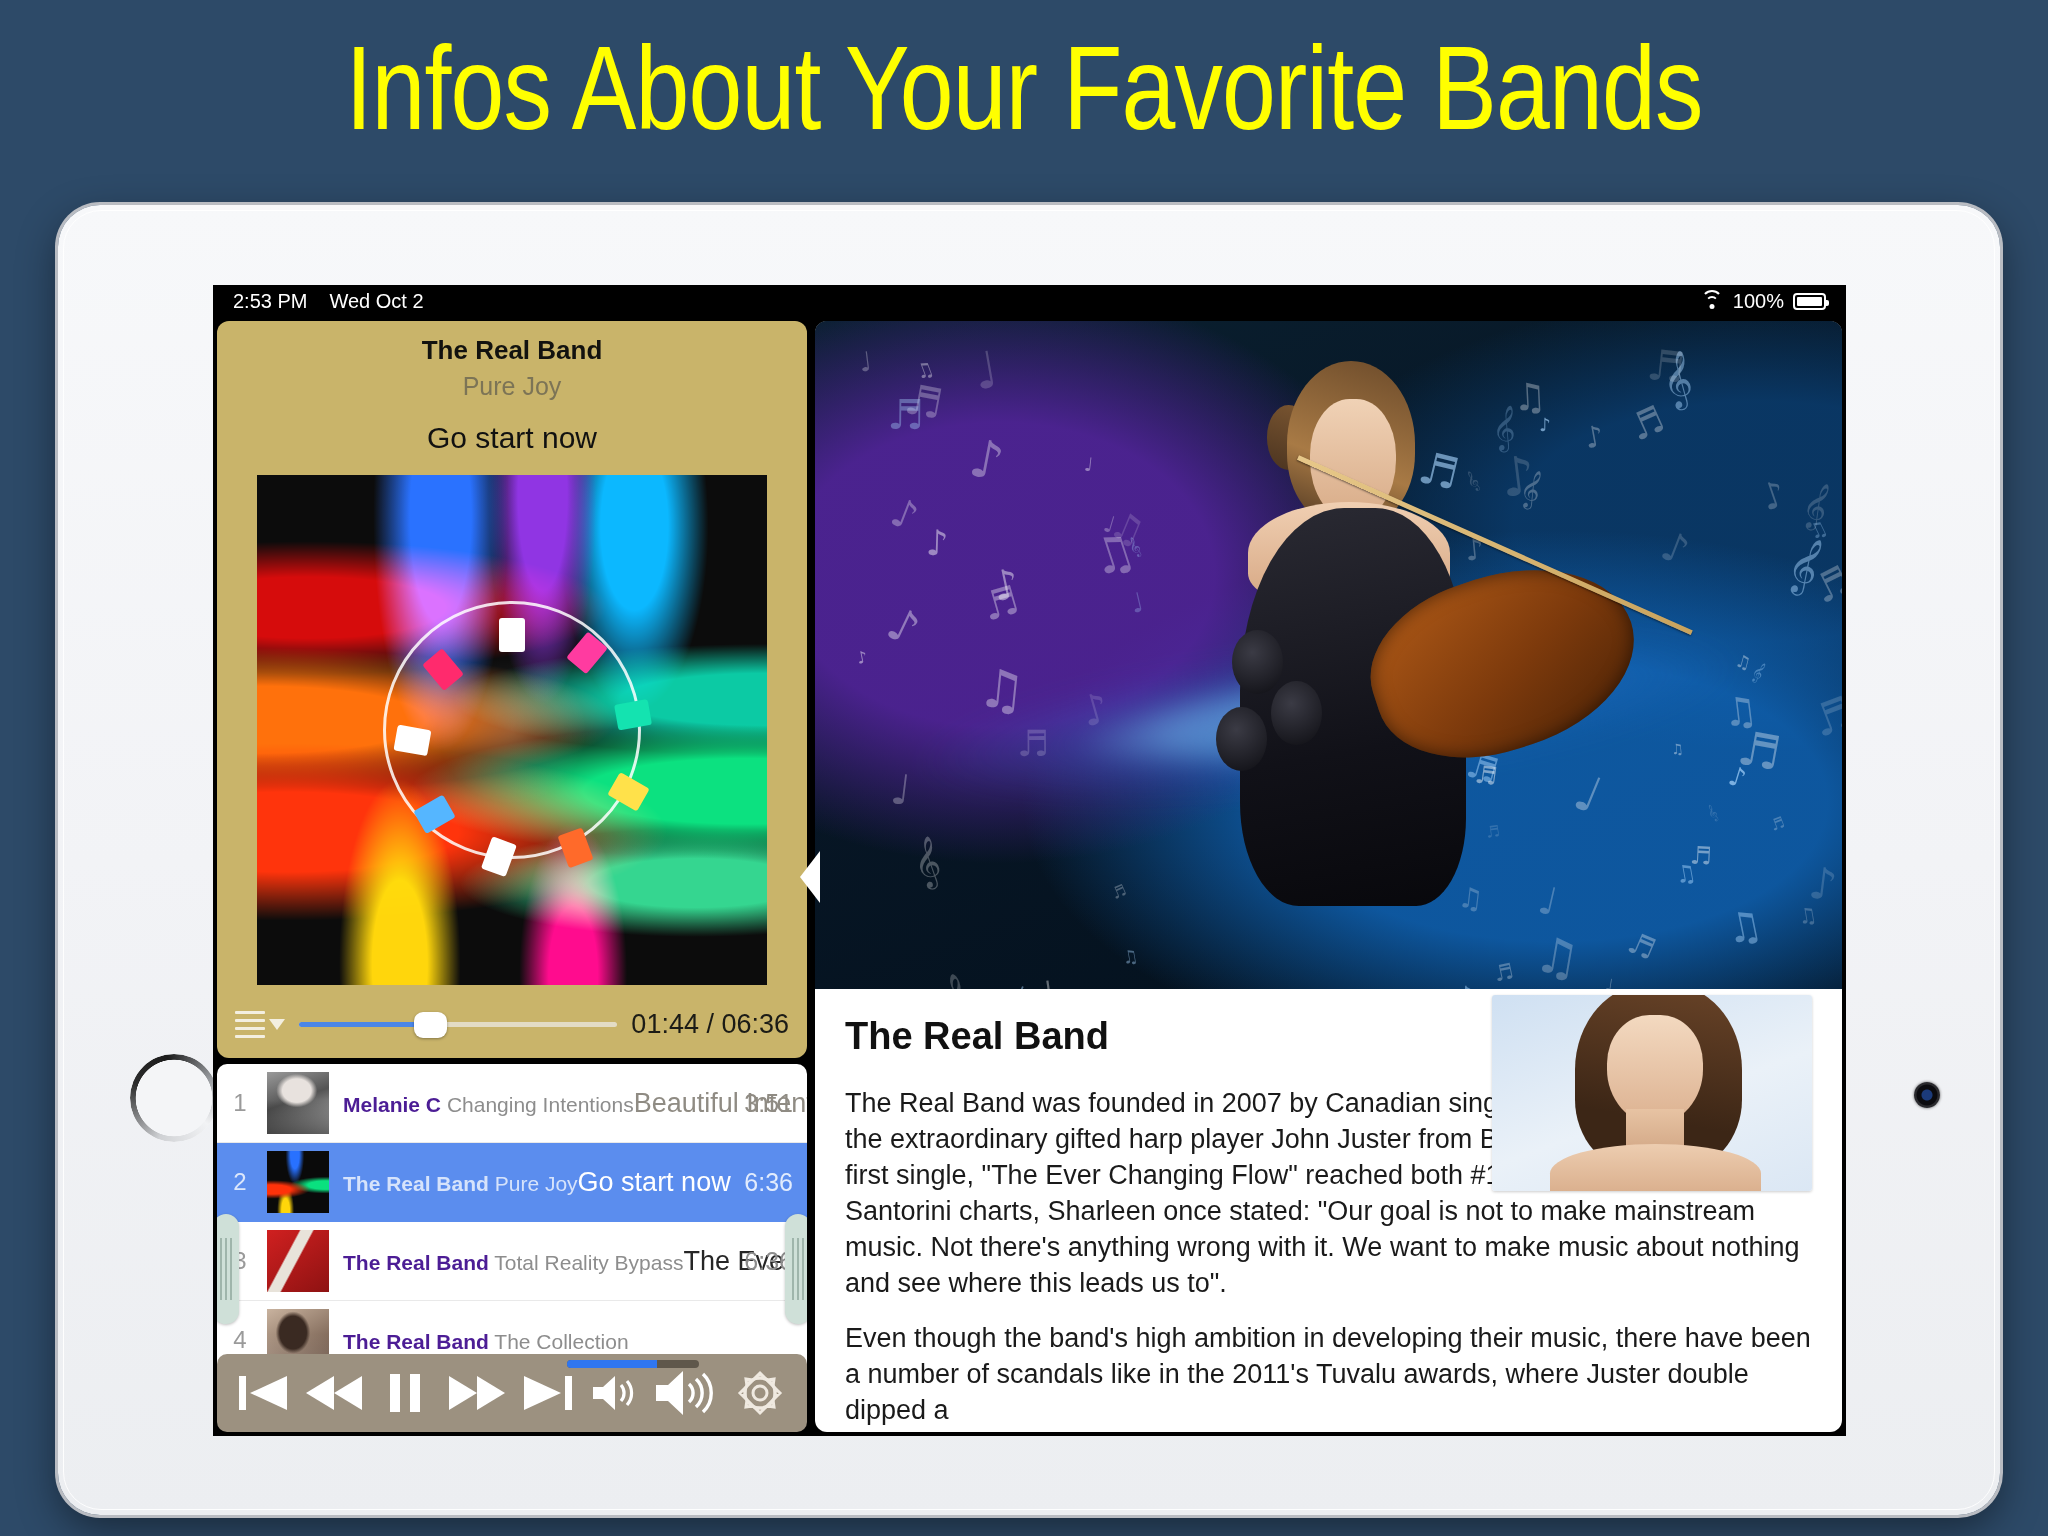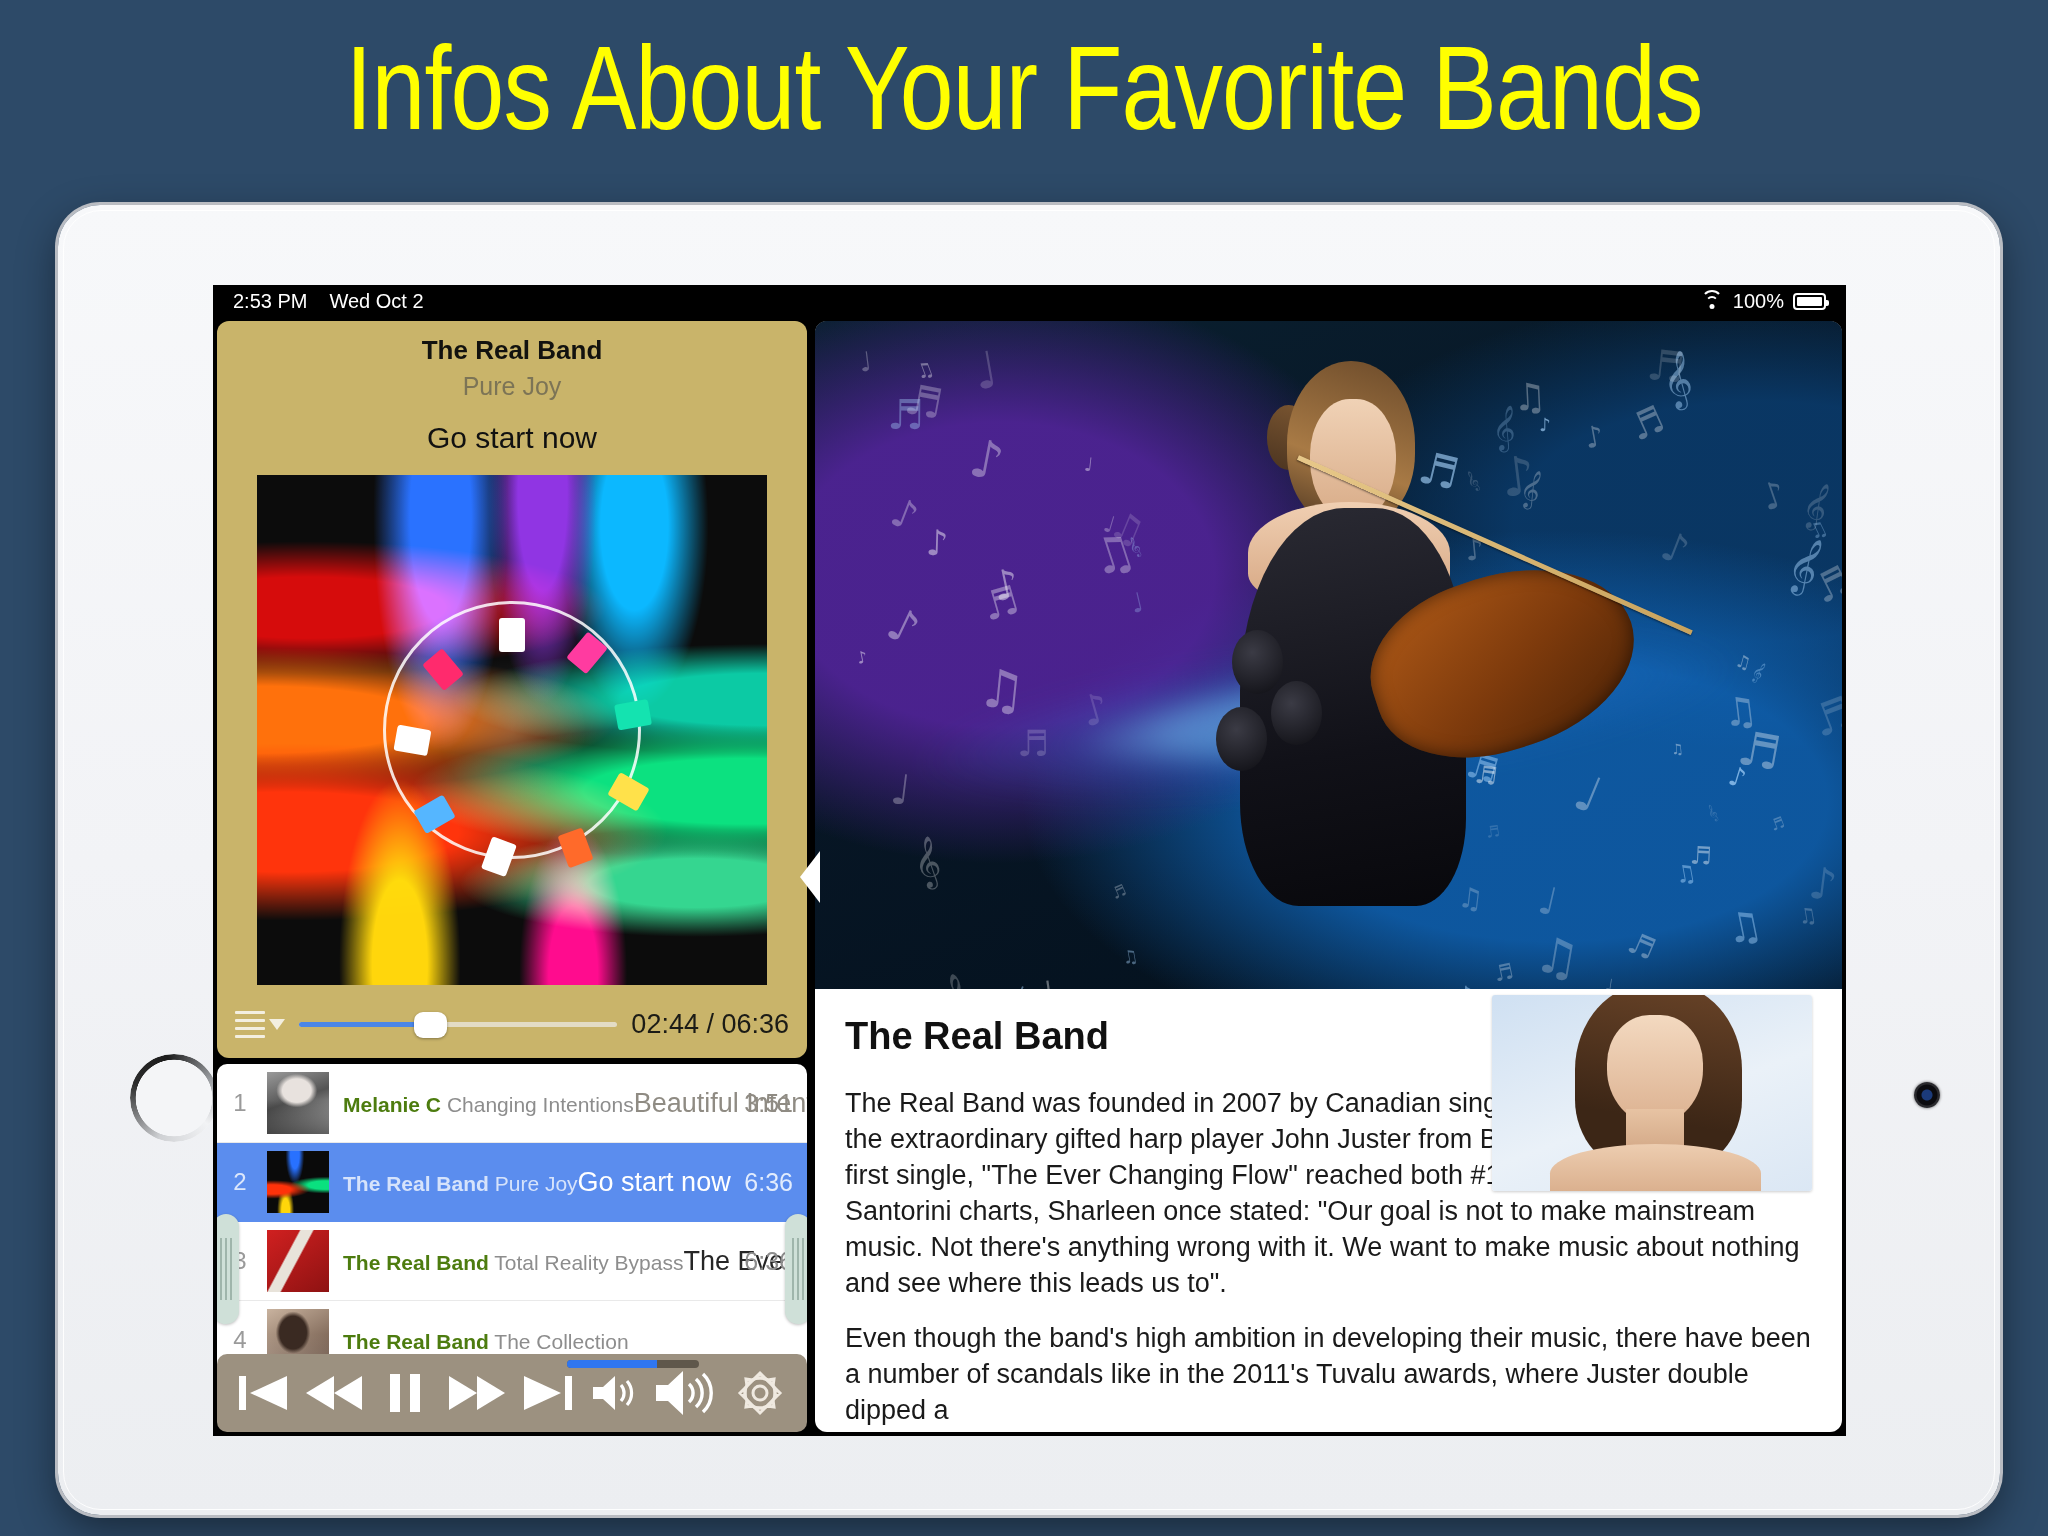--- a/index.html
+++ b/index.html
@@ -190,21 +190,21 @@
   .queue-head .caret-down { border-top-color: #fff; }
 
   .queue-list { background: #fff; position: relative; }
   .qrow { display: flex; align-items: center; gap: 14px; padding: 8px 14px 8px 10px; border-bottom: 1px solid #e9e9e9; position: relative; }
   .qrow.sel { background: #5b8dee; border-bottom-color: #5b8dee; }
   .qnum { width: 26px; text-align: center; font-size: 24px; color: #9a9a9a; }
   .qrow.sel .qnum { color: #dce7fb; }
   .qthumb { width: 62px; height: 62px; flex: 0 0 62px; background: #ccc; overflow: hidden; position: relative; }
   .qtext { flex: 1; min-width: 0; }
   .qmeta { font-size: 21px; color: #8d8d8d; white-space: nowrap; overflow: hidden; text-overflow: ellipsis; }
-  .qmeta b { font-weight: 700; color: #4d7c0f; }
+  .qmeta b { font-weight: 700; color: #4c1d95; }
   .qrow.sel .qmeta, .qrow.sel .qmeta b { color: #d6e3fb; }
   .qname { font-size: 27px; color: #262626; margin-top: 2px; white-space: nowrap; overflow: hidden; text-overflow: ellipsis; }
   .qrow.sel .qname { color: #fff; }
   .qdur { font-size: 25px; color: #8d8d8d; margin-left: 12px; }
   .qrow.sel .qdur { color: #e2ecfd; }
   .qrow:nth-child(1) .qname, .qrow:nth-child(1) .qdur { color: #8f8b83; }
 
   .grip {
     position: absolute; right: -4px; top: 150px;
     width: 26px; height: 110px; border-radius: 13px;
@@ -414,21 +414,21 @@
                 <span></span>
                 <span></span>
               </span>
             <span class="caret-down"></span>
           </span>
           <span class="seek">
             <span class="track"></span>
             <span class="fill" id="seekFill" style="width: 41%;"></span>
             <span class="knob" id="seekKnob" style="left: calc(41% - 16px);"></span>
           </span>
-          <span class="time-label">02:44 / 06:36</span>
+          <span class="time-label">01:44 / 06:36</span>
         </div>
 
         <div class="queue-wrap">
           <div class="queue-list" id="queueList">
               <div class="qrow">
                 <span class="qnum">1</span>
                 <span class="qthumb art-a"></span>
                 <span class="qtext"><span class="qmeta"><b class="mArtist">Melanie C</b> <span class="mAlbum">Changing Intentions</span></span><span class="qname">Beautiful Intentions</span></span>
                 <span class="qdur">3:51</span>
               </div>

